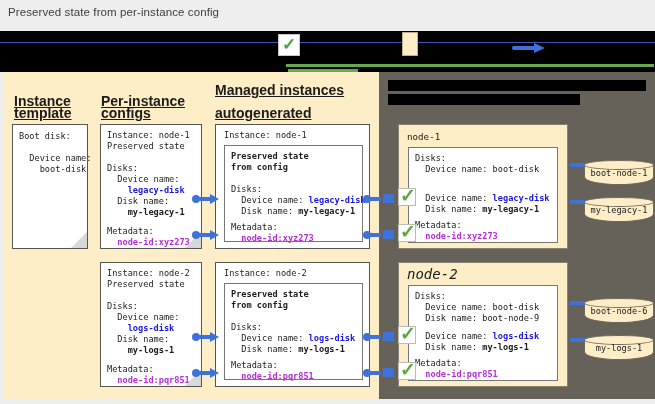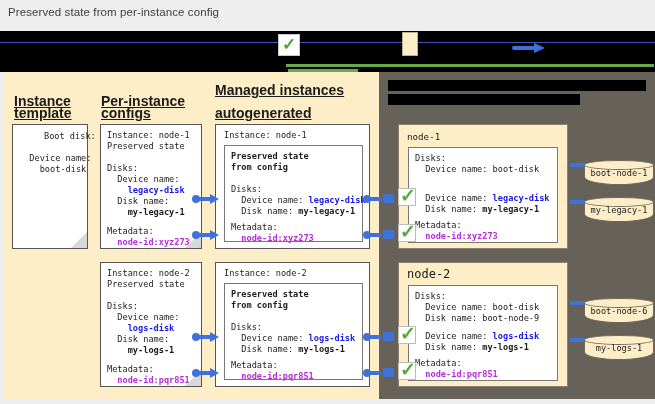--- a/index.html
+++ b/index.html
@@ -221,21 +221,21 @@
     <br>
     <b>autogenerated</b>
   </div>
 
   <div class="dark-head">
     <div class="dark-bar" style="width:258px;"></div>
     <div class="dark-bar" style="width:192px;"></div>
   </div>
 
   <div class="note-box" style="left:12px;top:124px;width:76px;height:125px;">
-    <div class="mono txt" style="left:6px;top:6px;margin-left:25px;"><span>Boot disk:</span></div>
+    <div class="mono txt" style="left:6px;top:6px;"><span>Boot disk:</span></div>
     <div class="mono txt" style="left:6px;top:28px;">  Device name:</div>
     <div class="mono txt" style="left:6px;top:39px;">    boot-disk</div>
     <div class="fold-tri"></div>
   </div>
 
   <div class="note-box" style="left:100px;top:124px;width:102px;height:125px;">
     <div class="mono txt" style="left:6px;top:5px;">Instance: node-1</div>
     <div class="mono txt" style="left:6px;top:16px;">Preserved state</div>
     <div class="mono txt" style="left:6px;top:38px;">Disks:</div>
     <div class="mono txt" style="left:6px;top:49px;">  Device name:</div>
@@ -292,21 +292,21 @@
       <div class="mono txt" style="left:6px;top:5px;">Disks:</div>
       <div class="mono txt" style="left:6px;top:16px;">  Device name: boot-disk</div>
       <div class="mono txt" style="left:6px;top:45px;"><span>  Device name: </span><span class="b-blue">legacy-disk</span></div>
       <div class="mono txt" style="left:6px;top:56px;"><span>  Disk name: </span><span class="b-bold">my-legacy-1</span></div>
       <div class="mono txt" style="left:6px;top:72px;">Metadata:</div>
       <div class="mono txt b-purple" style="left:6px;top:83px;">  node-id:xyz273</div>
     </div>
   </div>
 
   <div class="node-box" style="left:398px;top:262px;width:170px;height:125px;">
-    <div class="mono txt" style="left:8px;top:6px;font-size:12px;">node-2</div>
+    <div class="mono txt" style="left:8px;top:6px;font-size:14px;font-style:italic;">node-2</div>
     <div class="inner-box" style="left:9px;top:22px;width:150px;height:96px;">
       <div class="mono txt" style="left:6px;top:5px;">Disks:</div>
       <div class="mono txt" style="left:6px;top:16px;">  Device name: boot-disk</div>
       <div class="mono txt" style="left:6px;top:27px;">  Disk name: boot-node-9</div>
       <div class="mono txt" style="left:6px;top:45px;"><span>  Device name: </span><span class="b-blue">logs-disk</span></div>
       <div class="mono txt" style="left:6px;top:56px;"><span>  Disk name: </span><span class="b-bold">my-logs-1</span></div>
       <div class="mono txt" style="left:6px;top:72px;">Metadata:</div>
       <div class="mono txt b-purple" style="left:6px;top:83px;">  node-id:pqr851</div>
     </div>
   </div>

